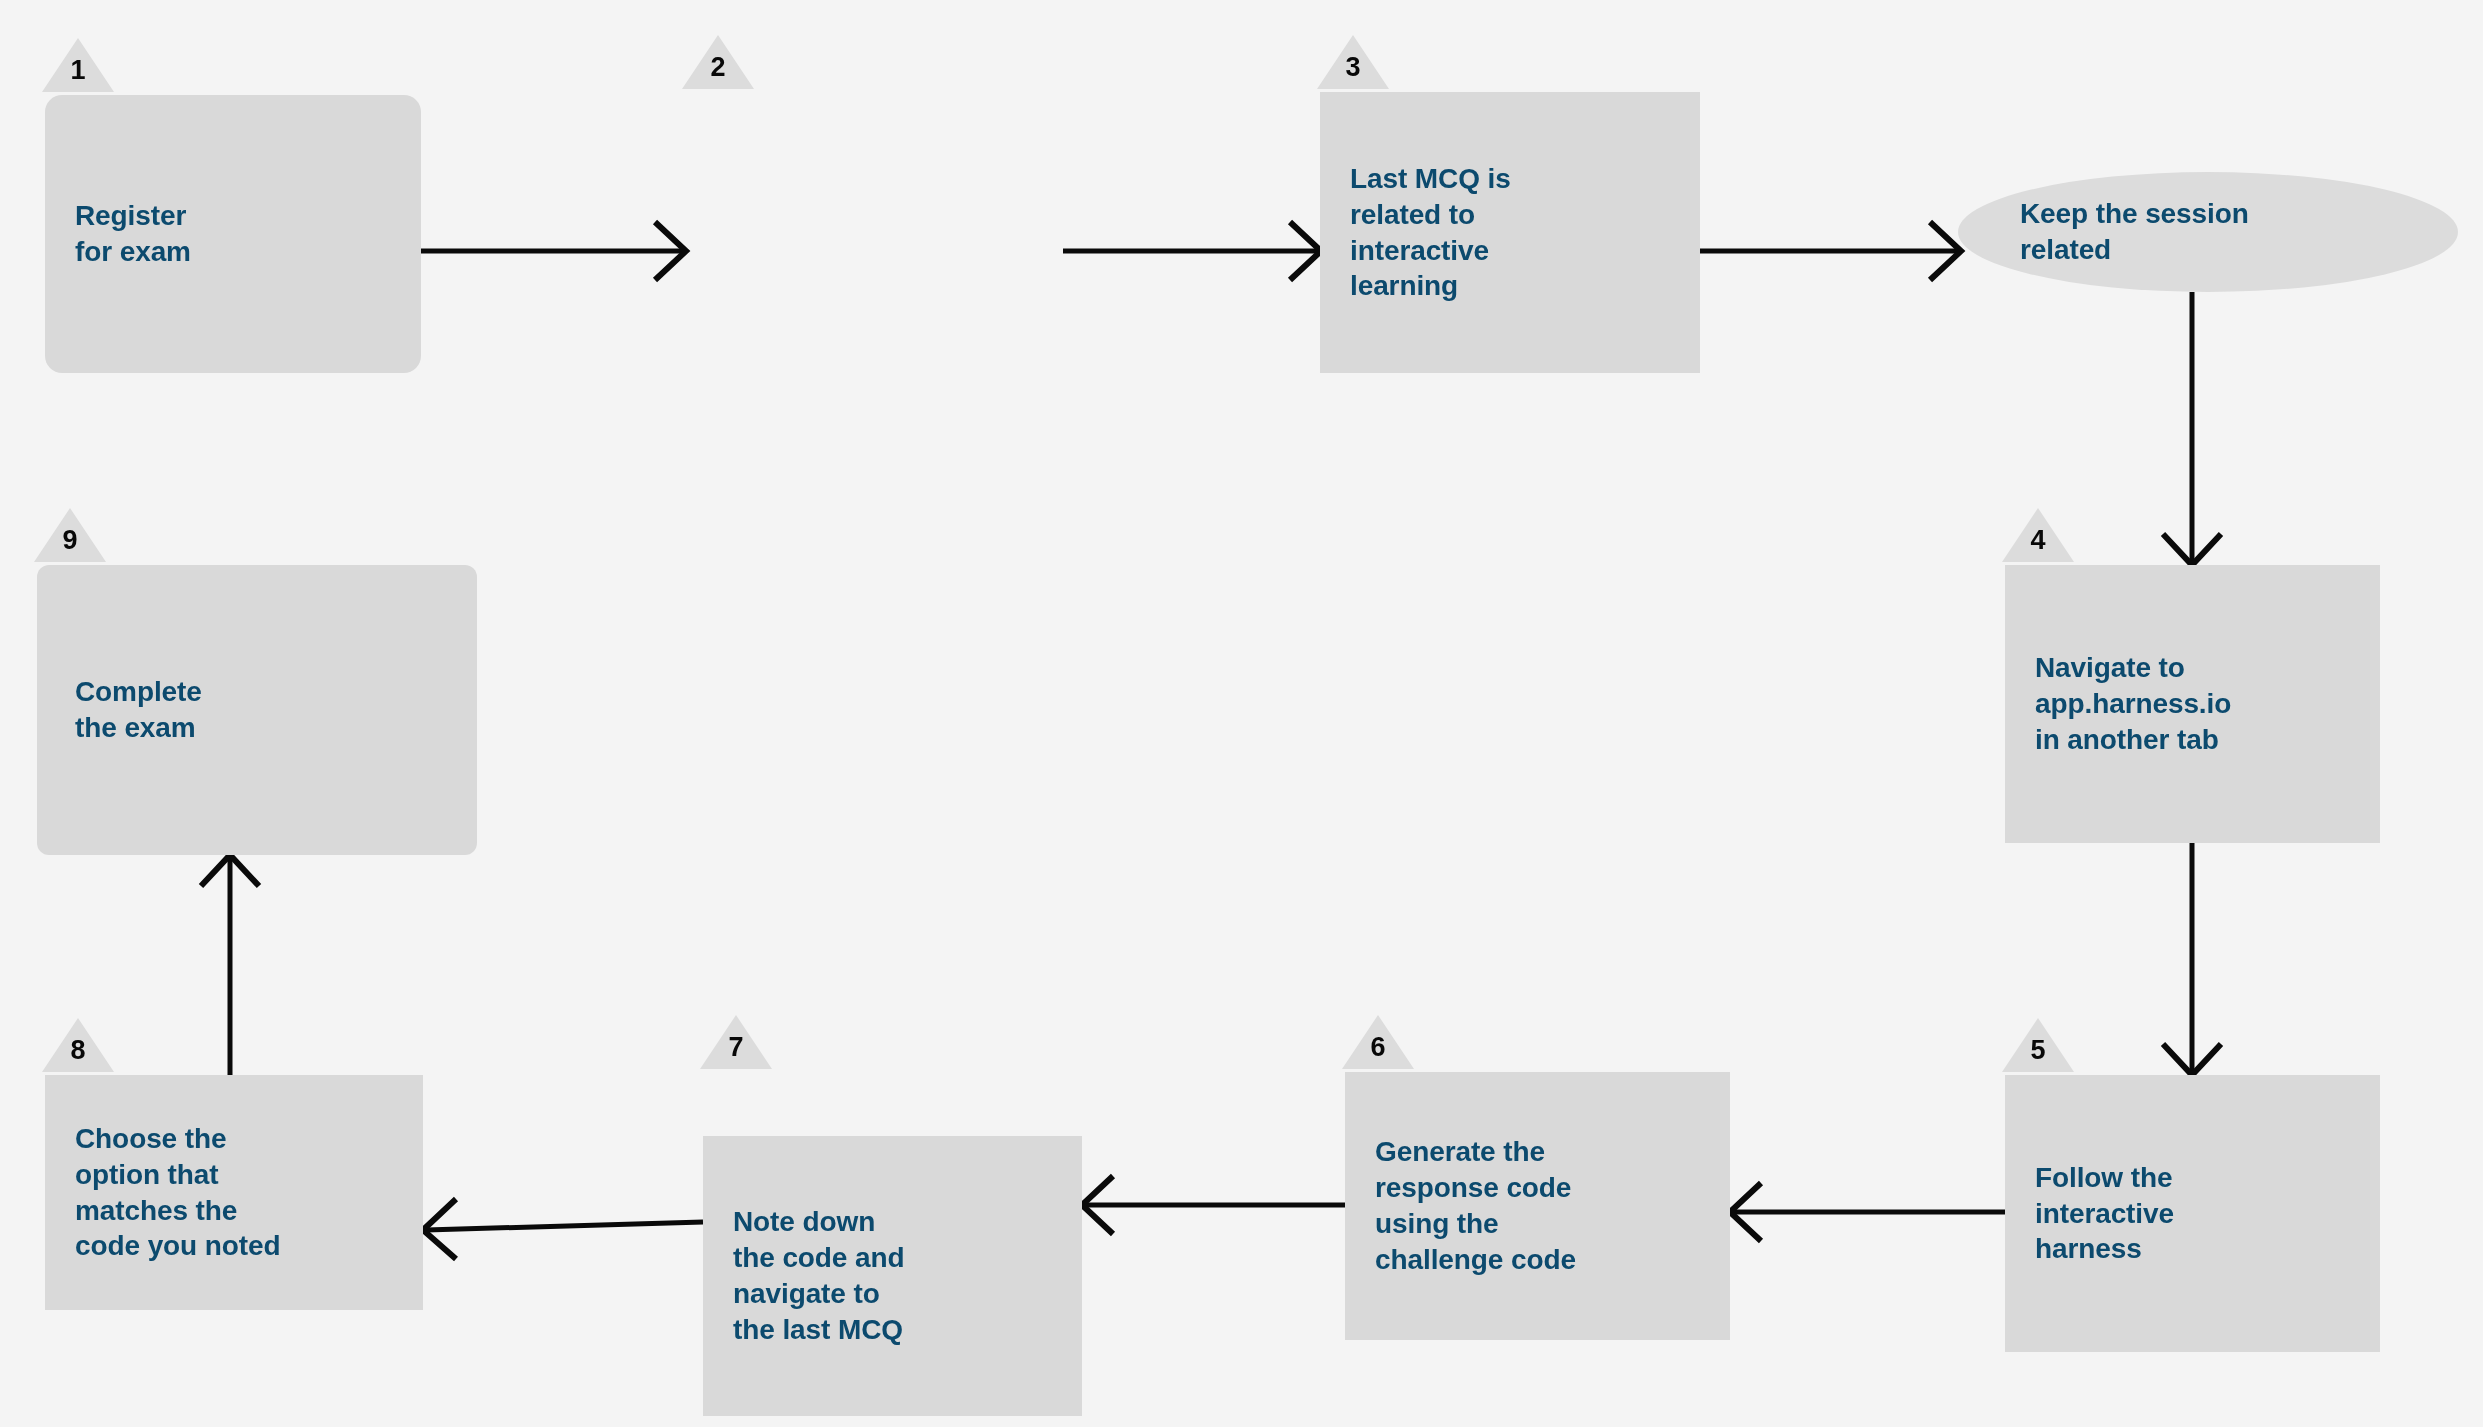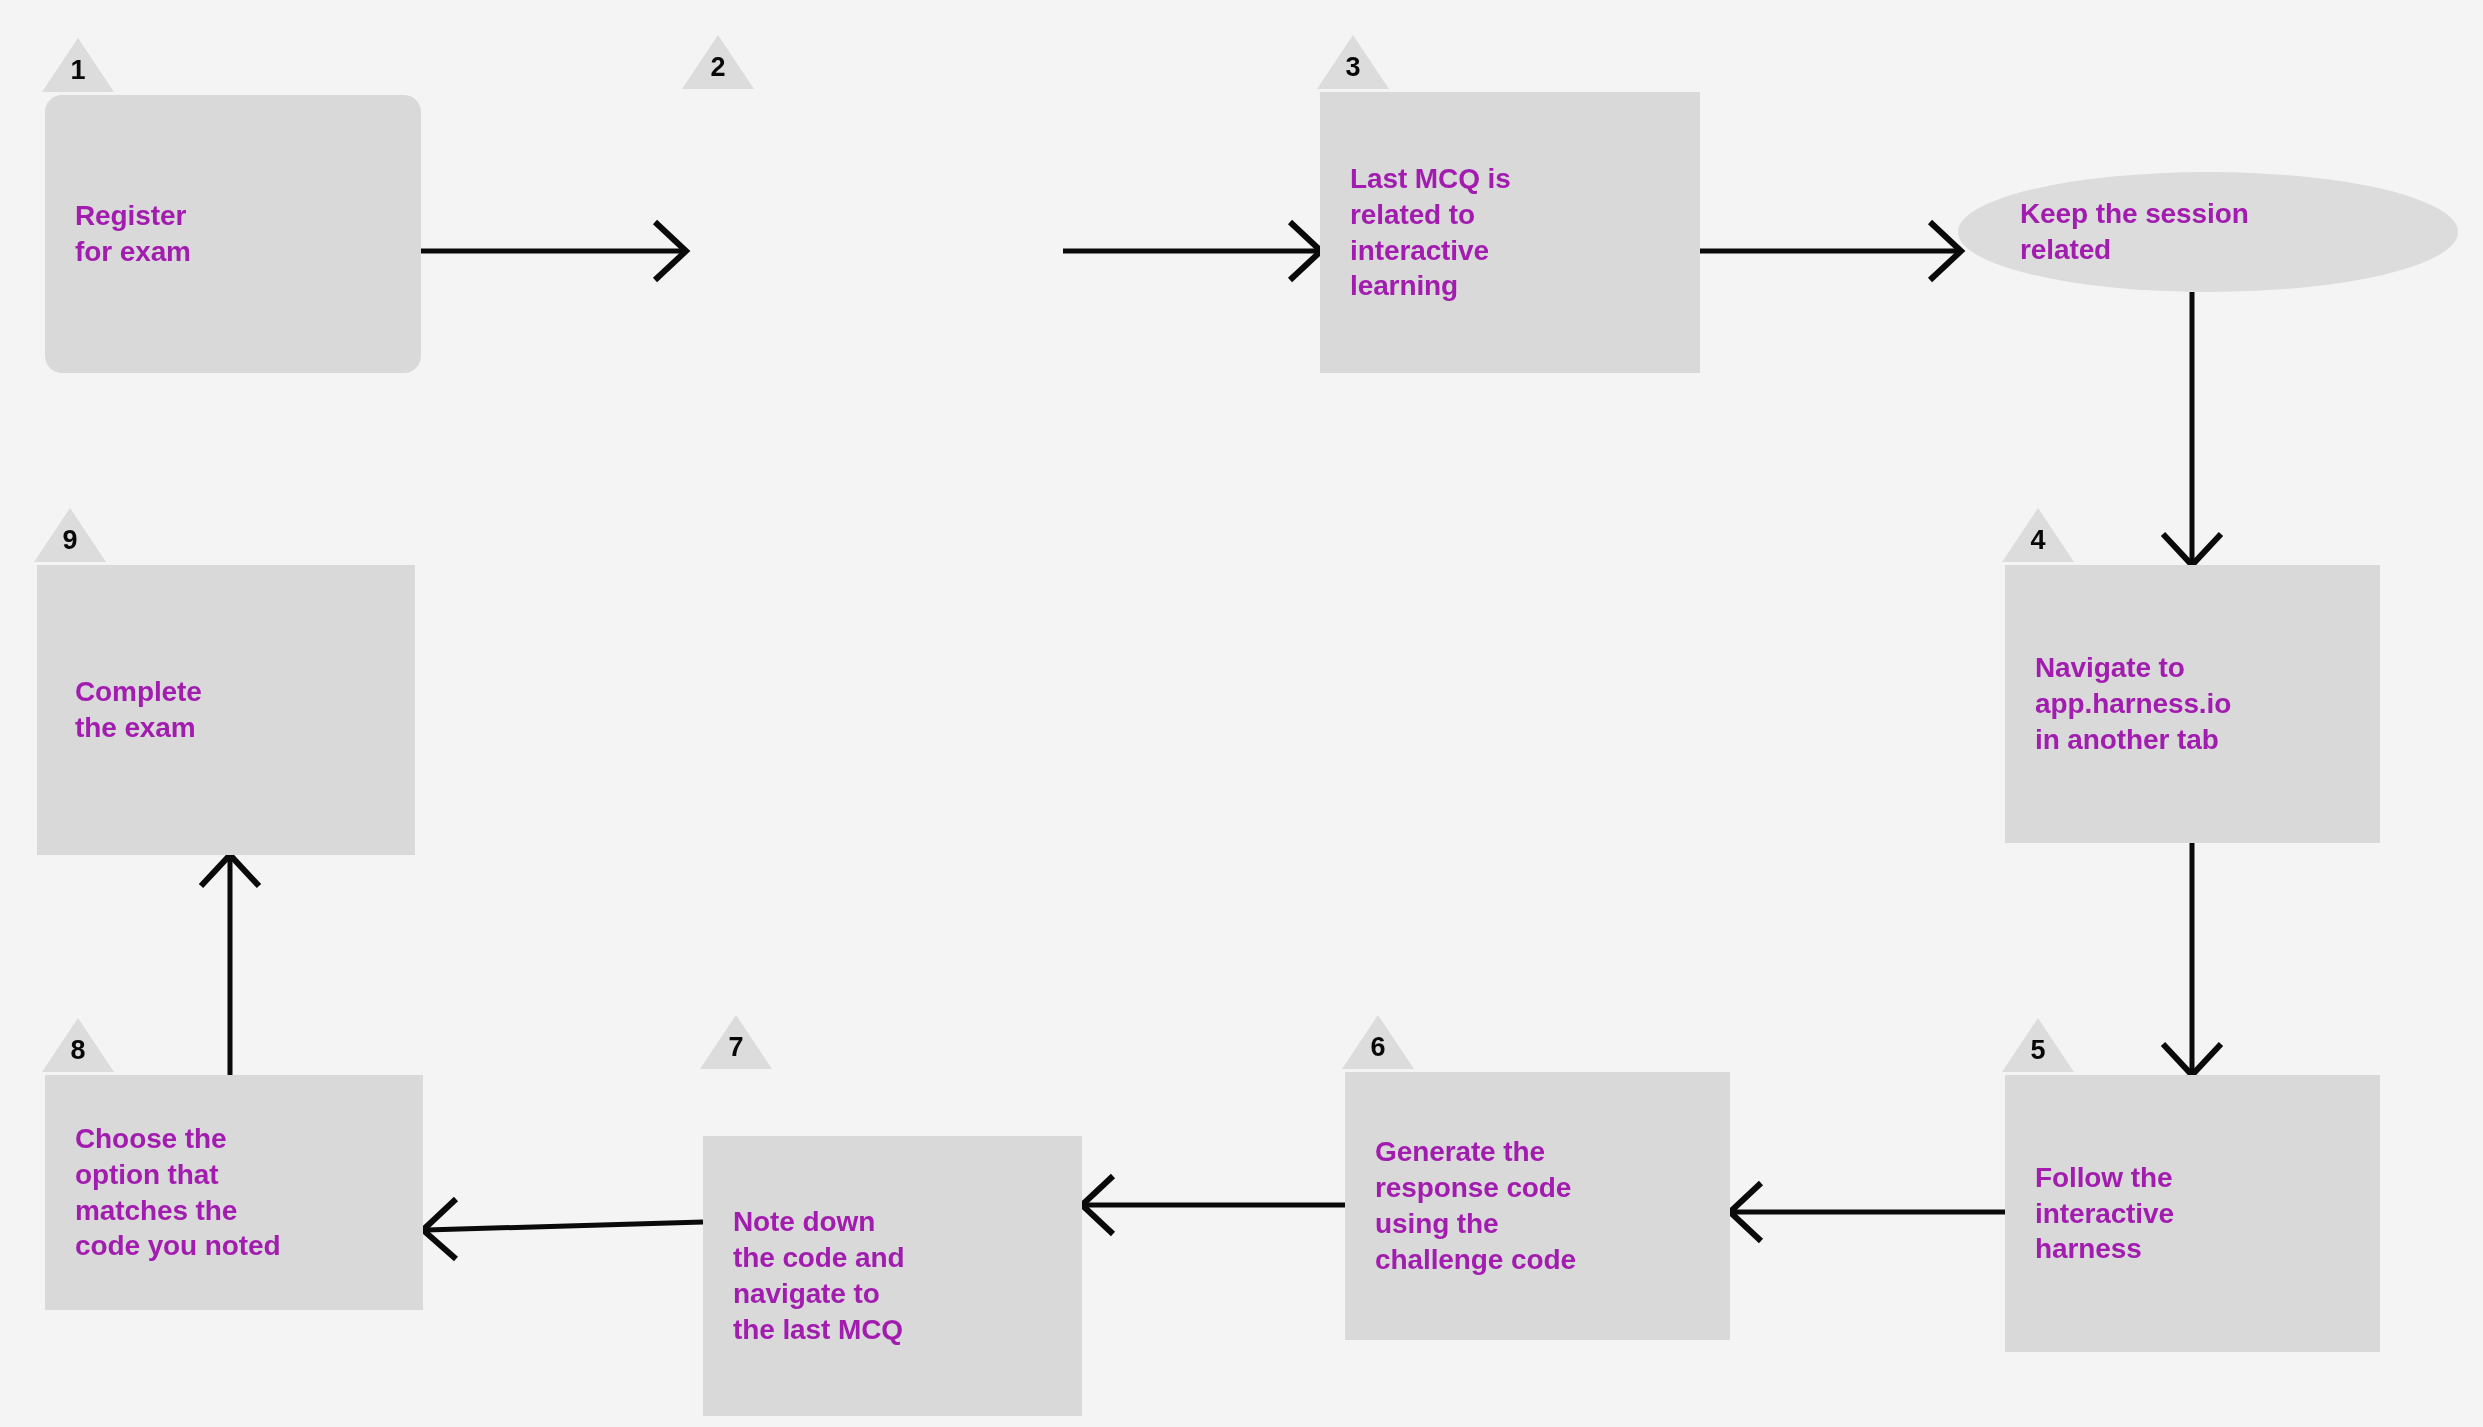--- a/index.html
+++ b/index.html
@@ -27,21 +27,21 @@
     display: flex;
     align-items: center;
     justify-content: flex-start;
   }
   .node.ellipse {
     border-radius: 50%;
     background: #dcdcdc;
   }
   .node-label {
     font-weight: bold;
-    color: #a21caf;
+    color: #0c4a6e;
     font-size: 28px;
     line-height: 1.28;
     letter-spacing: -0.1px;
     white-space: pre-line;
     padding: 0 6px 0 30px;
     text-align: left;
   }
   .node.ellipse .node-label {
     padding-left: 62px;
   }
@@ -203,18 +203,18 @@
   <div class="badge-num" style="left:48px; top:1037px;">8</div>
   <div class="node" style="left:45px; top:1075px; width:378px; height:235px;">
     <div class="node-label">Choose the
 option that
 matches the
 code you noted</div>
   </div>
 
   <div class="badge" style="left:34px; top:508px;"></div>
   <div class="badge-num" style="left:40px; top:527px;">9</div>
-  <div class="node" style="left:37px; top:565px; width:378px; height:290px;">
+  <div class="node" style="left:37px; top:565px; width:440px; height:290px;border-radius:12px;">
     <div class="node-label" style="padding-left:38px;">Complete
 the exam</div>
   </div>
 
 </div>
 
 </body></html>

